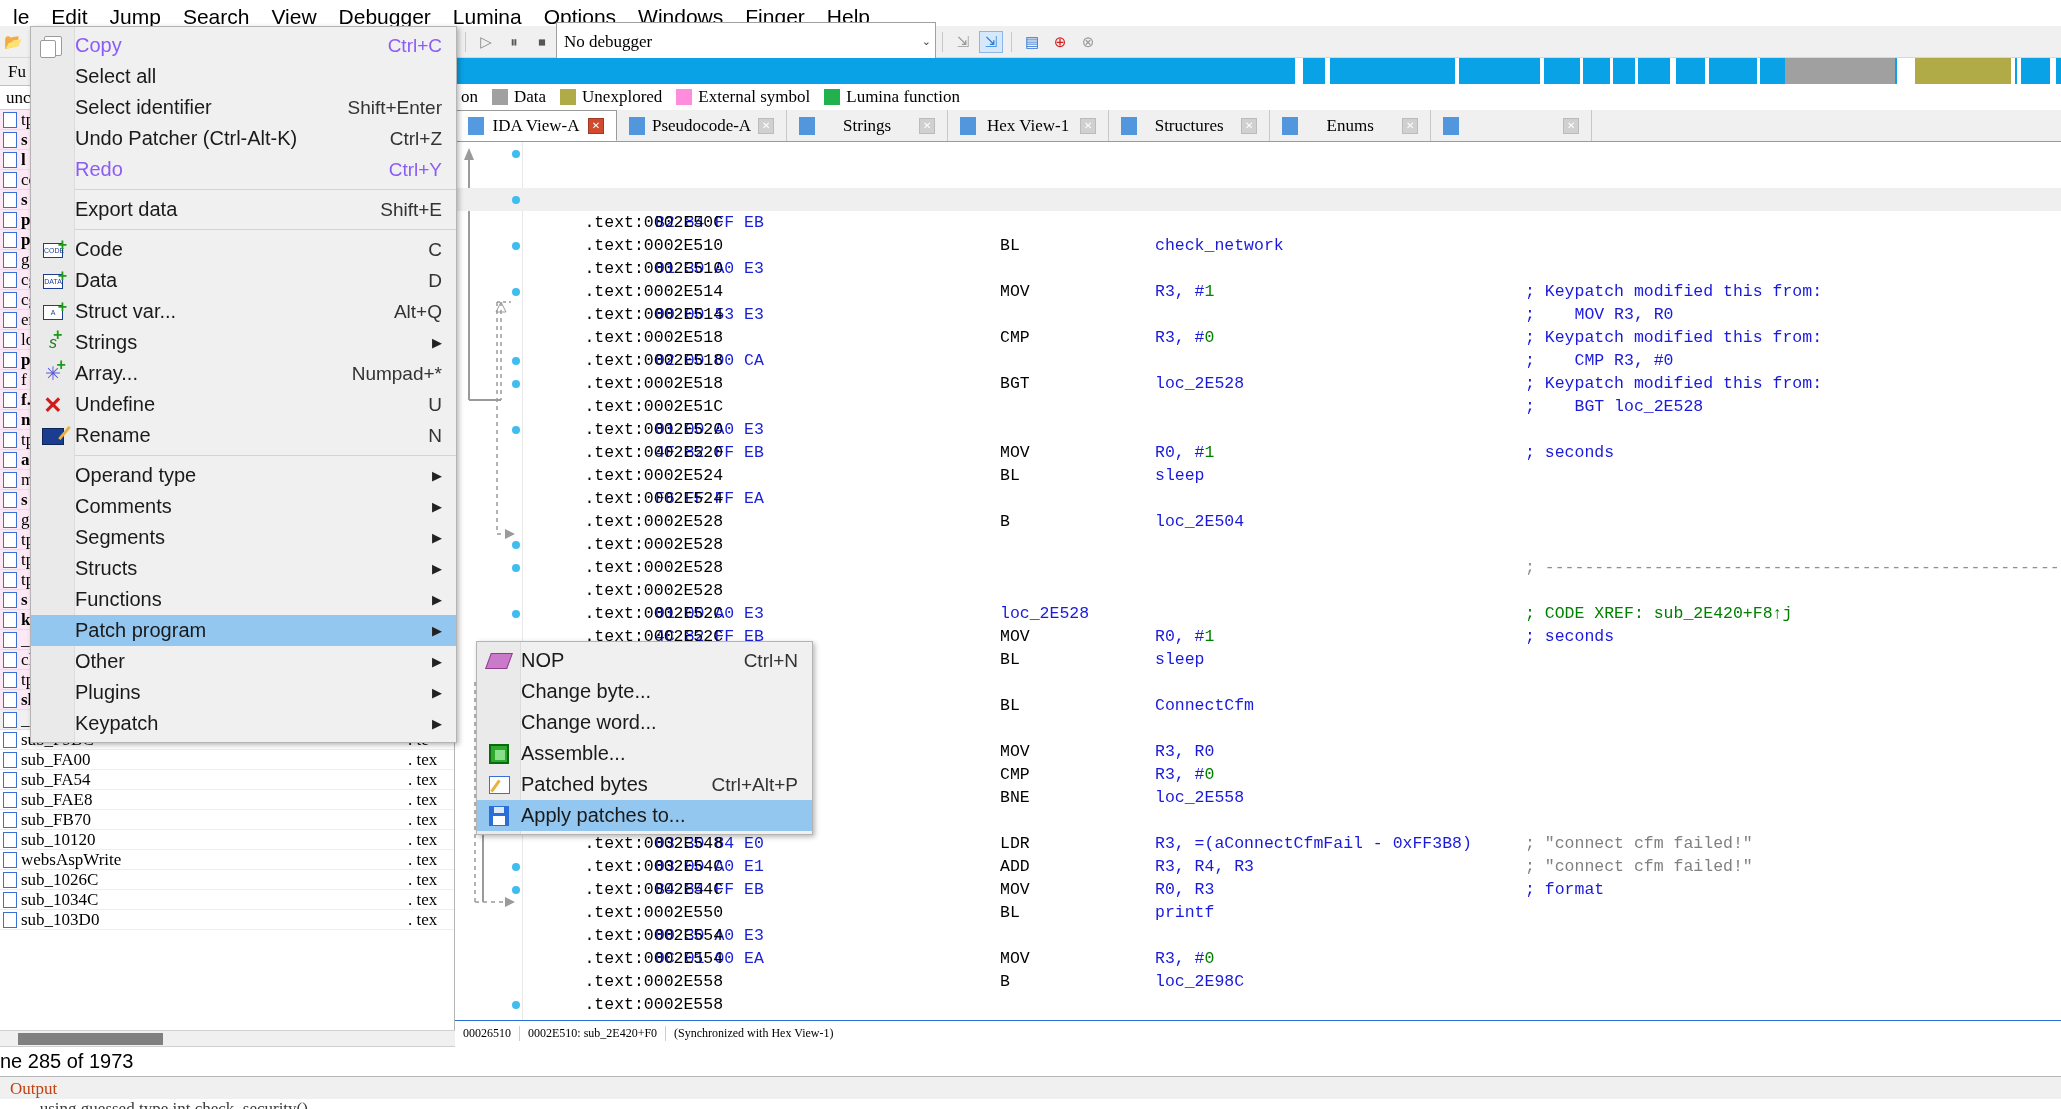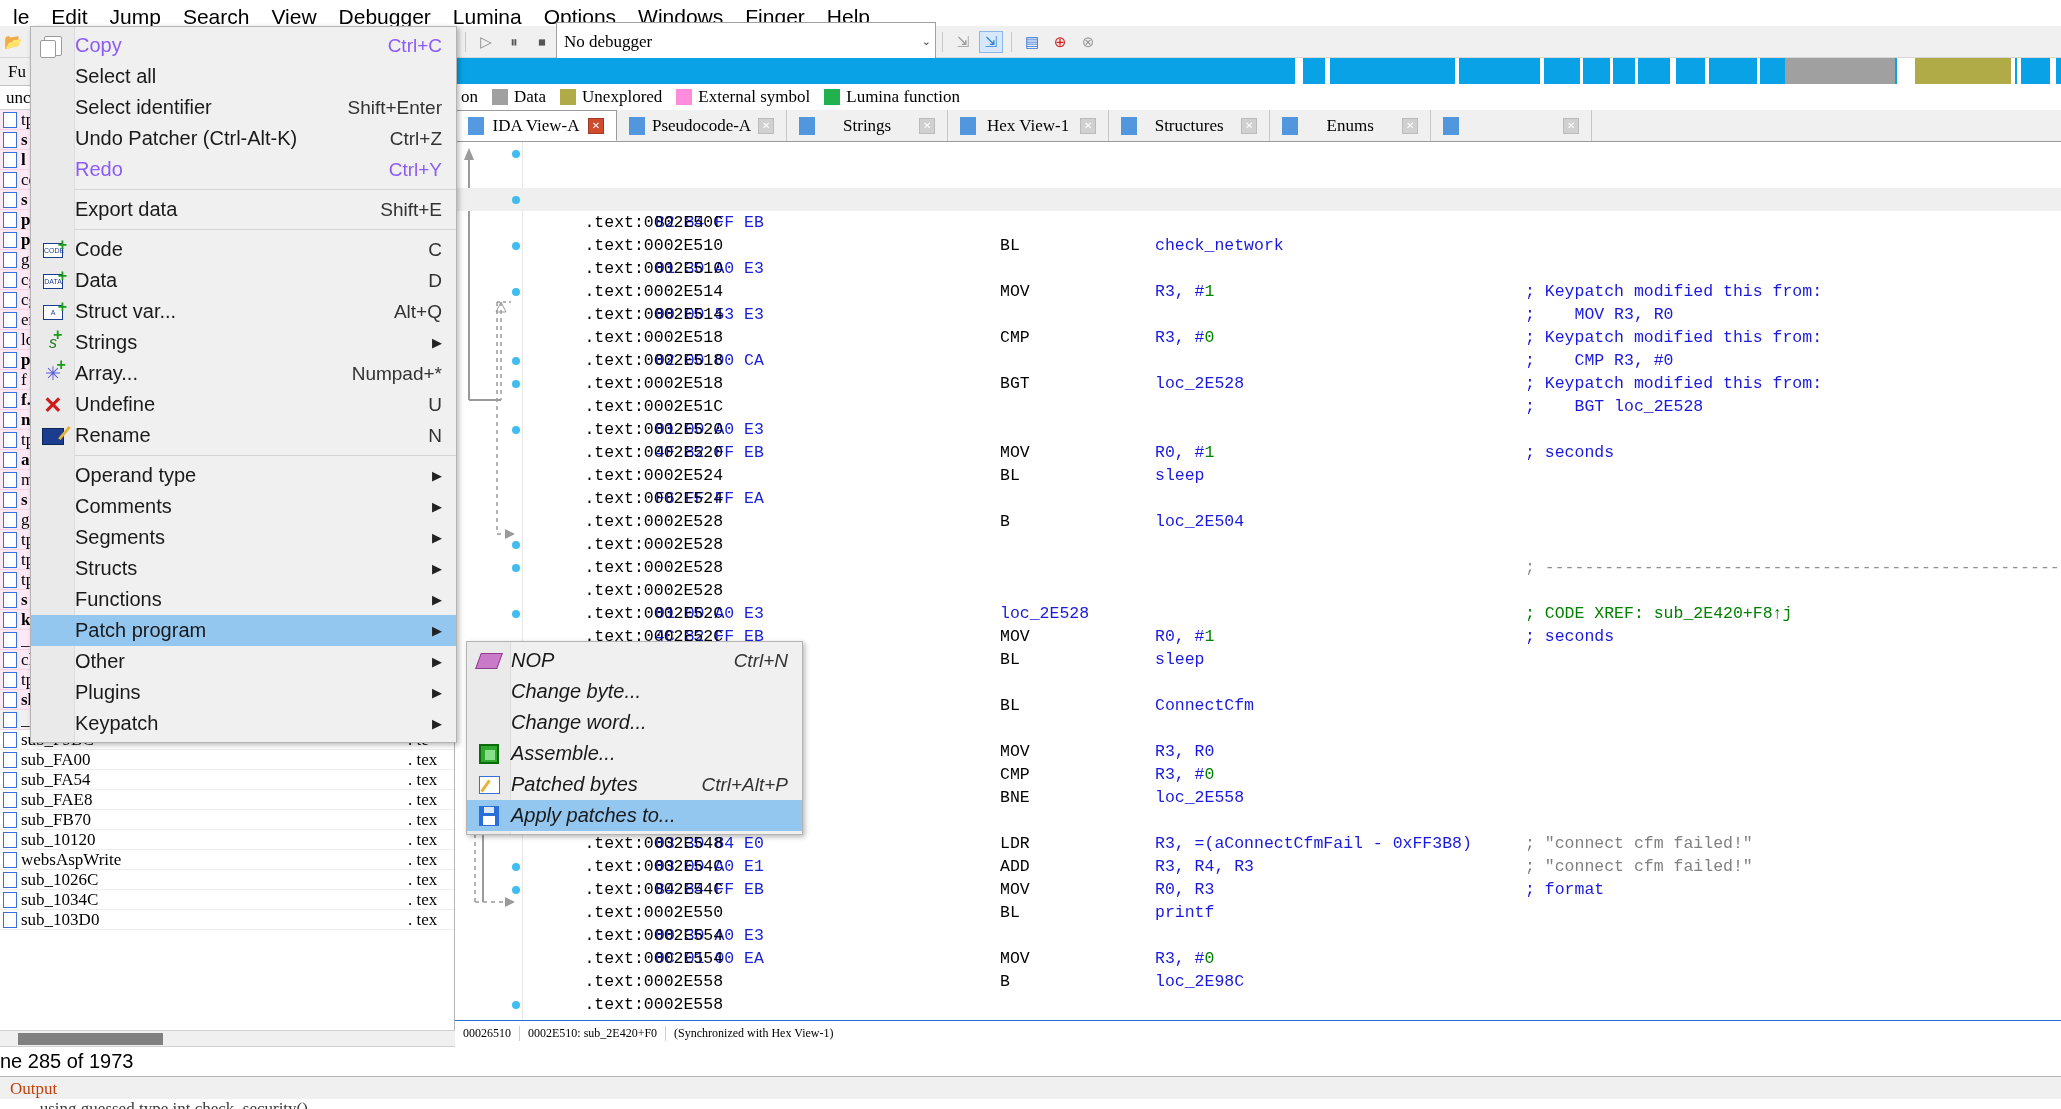--- a/index.html
+++ b/index.html
@@ -195,24 +195,24 @@
   .cmi .ico { position: absolute; left: 10px; top: 5px; width: 24px; height: 22px;
               display: flex; align-items: center; justify-content: center; font-size: 17px; }
   .cmi .lab { flex: 1 1 auto; white-space: nowrap; }
   .cmi .acc { color: #333; font-size: 19px; padding-right: 14px; white-space: nowrap; }
   .cmi .sub { padding-right: 14px; font-size: 13px; color: #222; }
   .cmi.dim .lab, .cmi.dim .acc { color: #8b5cf6; }
   .cmi.on { background: #93c7f0; }
   .csep { height: 1px; background: #d4d4d4; margin: 4px 0 4px 44px; }
 
   .submenu {
-    position: absolute; top: 641px; left: 466px; width: 337px;
+    position: absolute; top: 641px; left: 476px; width: 337px;
     background: #f0f0f0; border: 1px solid #b4b4b4;
     box-shadow: 2px 2px 5px rgba(0,0,0,.28);
-    padding: 3px 0; z-index: 60; font-style: italic;
+    padding: 3px 0; z-index: 60;
   }
   .submenu .gut { position: absolute; top: 0; left: 0; width: 44px; height: 100%;
                   background: #eaeaea; border-right: 1px solid #dcdcdc; }
 
   
   .ic-copy { width: 18px; height: 20px; border: 1.5px solid #9a9a9a; border-radius: 2px;
              background: #fff; position: relative; }
   .ic-copy:after { content:""; position:absolute; left:-5px; top:3px; width:14px; height:16px;
              border:1.5px solid #9a9a9a; border-radius:2px; background:#fff; }
   .ic-sq { width: 20px; height: 15px; border: 1.5px solid #1b3d8f; background: #fff;

